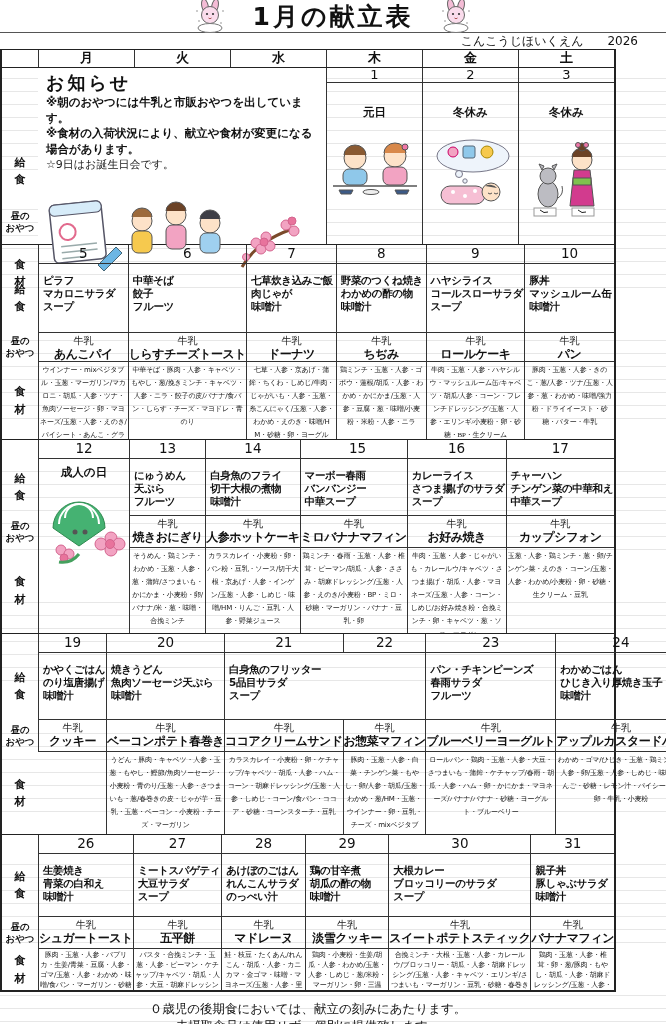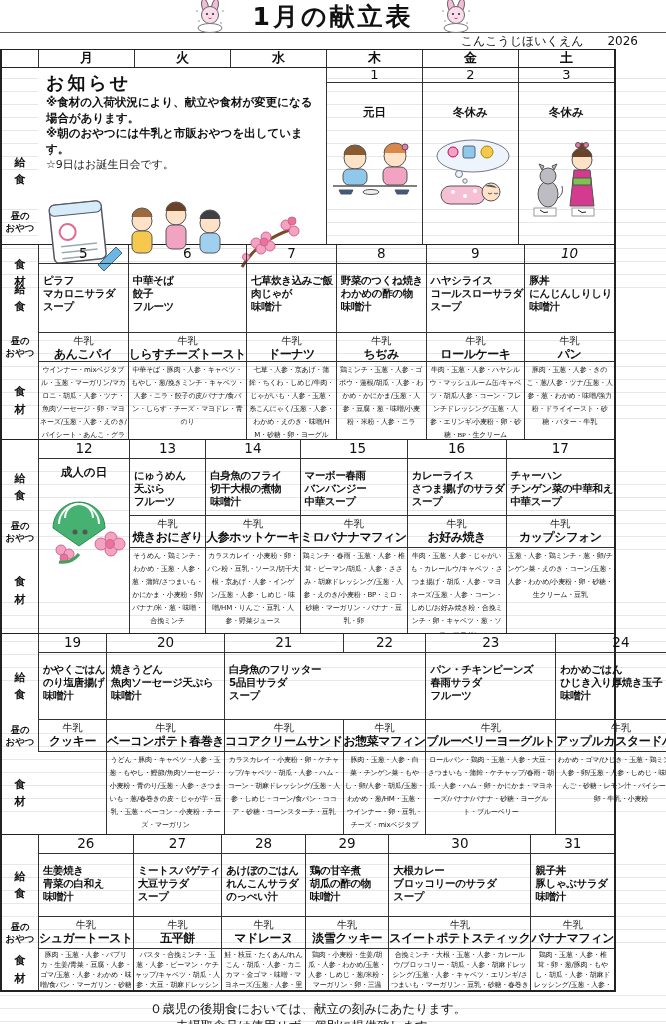--- a/index.html
+++ b/index.html
@@ -102,22 +102,22 @@
           <div class="labelcol w1" style="grid-area: 1 / 1 / 3;">
             <div class="vlabel">給食</div>
             <div class="hlabel">
               <div>昼の</div>
               <div>おやつ</div>
             </div>
             <div class="vlabel">食材</div>
           </div>
           <div class="noticecell" style="grid-area: 1 / 2 / 3 / 5;">
             <div class="notice-heading">お知らせ</div>
+            <div class="notice-line">※朝のおやつには牛乳と市販おやつを出しています。</div>
             <div class="notice-line">※食材の入荷状況により、献立や食材が変更になる場合があります。</div>
-            <div class="notice-line">※朝のおやつには牛乳と市販おやつを出しています。</div>
             <div class="notice-line small">☆9日はお誕生日会です。</div>
             <div class="artwrap">
               <svg width="258" height="82" viewBox="0 0 258 82">
       <g transform="rotate(-6 32 44)">
         <rect x="6" y="12" width="52" height="58" rx="5" fill="#fff" stroke="#556" stroke-width="1.5"></rect>
         <rect x="6" y="12" width="52" height="11" rx="5" fill="#d7ecf9" stroke="#556"></rect>
         <circle cx="22" cy="40" r="8" fill="none" stroke="#e26a8d" stroke-width="2"></circle>
         <path d="M14 54h36M14 60h36M14 66h24" stroke="#9aa" stroke-width="1.5"></path>
       </g>
       <path d="M52 74 L70 56 l6 6 L58 80 z" fill="#6cb6e4" stroke="#467"></path>
@@ -281,24 +281,24 @@
             <div class="menuline">コールスローサラダ</div>
             <div class="menuline">スープ</div>
           </div>
           <div class="snackcell" style="grid-area: 3 / 6;">
             <div class="milk">牛乳</div>
             <div class="snackitem">ロールケーキ</div>
           </div>
           <div class="ingrcell" style="grid-area: 4 / 6; font-family: Liberation Serif, serif;">
             <div class="ingrtext">牛肉・玉葱・人参・ハヤシルウ・マッシュルーム缶/キャベツ・胡瓜/人参・コーン・フレンチドレッシング/玉葱・人参・エリンギ/小麦粉・卵・砂糖・BP・生クリーム</div>
           </div>
-          <div class="datecell" style="grid-area: 1 / 7; font-style: italic;">10</div>
+          <div class="datecell" style="grid-area: 1 / 7;">10</div>
           <div class="menucell" style="grid-area: 2 / 7;">
             <div class="menuline">豚丼</div>
-            <div class="menuline">にんじんしりしり</div>
+            <div class="menuline">マッシュルーム缶</div>
             <div class="menuline">味噌汁</div>
           </div>
           <div class="snackcell" style="grid-area: 3 / 7;">
             <div class="milk">牛乳</div>
             <div class="snackitem">パン</div>
           </div>
           <div class="ingrcell" style="grid-area: 4 / 7;">
             <div class="ingrtext">豚肉・玉葱・人参・きのこ・葱/人参・ツナ/玉葱・人参・葱・わかめ・味噌/強力粉・ドライイースト・砂糖・バター・牛乳</div>
           </div>
         </div>

